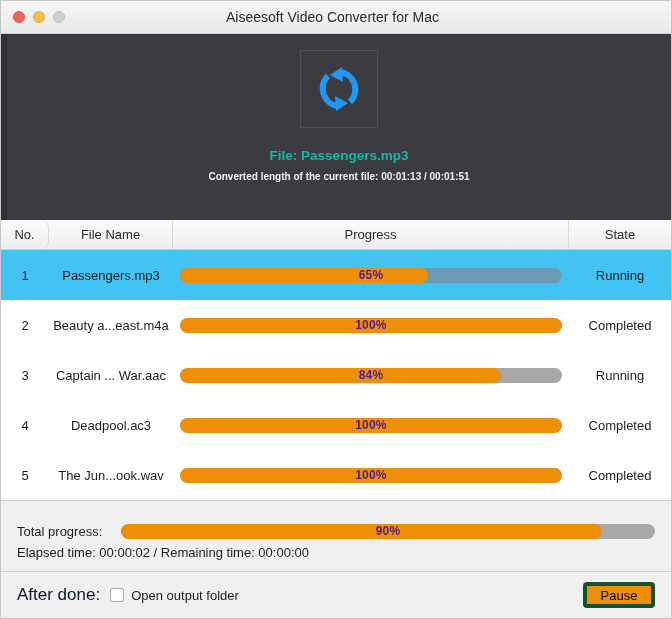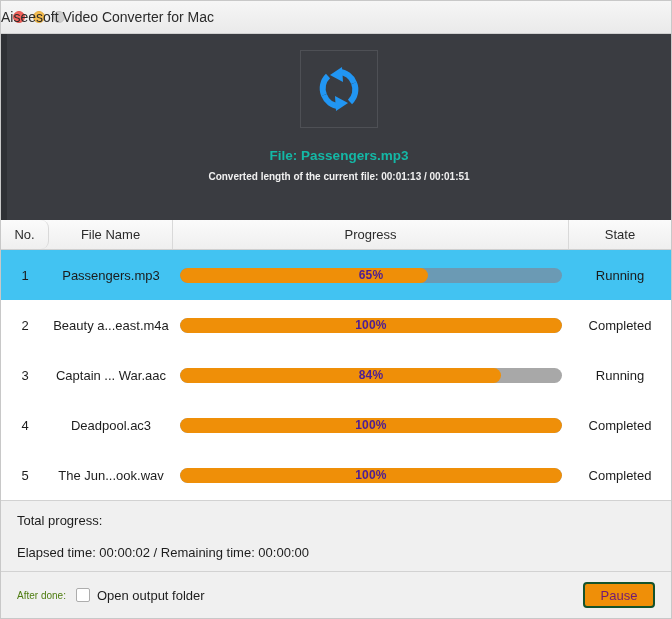--- a/index.html
+++ b/index.html
@@ -45,21 +45,21 @@
     height: 12px;
     border-radius: 50%;
     box-sizing: border-box;
   }
   .light.close  { background: #f3625c; border: 1px solid #e0534d; }
   .light.min    { background: #f5bd4f; border: 1px solid #e3ab3e; }
   .light.zoom   { background: #cfcfcf; border: 1px solid #c0c0c0; }
   .title-text {
     position: absolute;
     left: 0; right: 7px;
-    text-align: left;
+    text-align: center;
     font-size: 14px;
     color: #2b2b2b;
     pointer-events: none;
   }
 
   
   .hero {
     flex: 0 0 186px;
     background: #3a3c41;
     border-left: 6px solid #2f3135;
@@ -191,21 +191,21 @@
     background: #f0f0f0;
     border-top: 1px solid #d2d2d2;
     box-sizing: border-box;
     padding: 0 16px;
     display: flex;
     flex-direction: column;
     justify-content: center;
   }
   .total-row {
     display: flex;
-    align-items: flex-start;
+    align-items: flex-end;
     height: 26px;
   }
   .total-label {
     font-size: 13px;
     color: #1d1d1d;
     width: 104px;
     flex: 0 0 104px;
   }
   .total-bar {
     position: relative;
@@ -225,22 +225,22 @@
   .footer {
     flex: 0 0 47px;
     background: #f0f0f0;
     border-top: 1px solid #d2d2d2;
     box-sizing: border-box;
     display: flex;
     align-items: center;
     padding: 0 16px;
   }
   .after-done {
-    font-size: 10px;
-    color: #4d7c0f;
+    font-size: 17px;
+    color: #0f172a;
   }
   .checkbox {
     width: 14px;
     height: 14px;
     border: 1px solid #adadad;
     border-radius: 2px;
     background: #ffffff;
     margin: 0 7px 0 10px;
     display: inline-block;
     vertical-align: -2px;
@@ -249,22 +249,22 @@
   .chk-label {
     font-size: 13px;
     color: #1d1d1d;
   }
   .spacer { flex: 1 1 auto; }
   .btn {
     width: 72px;
     height: 26px;
     border-radius: 4px;
     background: #ef8f08;
-    border: 2px solid #14532d;
-    color: #701a75;
+    border: 4px solid #14532d;
+    color: #000000;
     font-size: 13px;
     font-family: "Liberation Sans", sans-serif;
     display: flex;
     align-items: center;
     justify-content: center;
     box-sizing: border-box;
     cursor: default;
   }
   .btn + .btn { margin-left: 15px; }
 </style>
@@ -364,20 +364,24 @@
         </div>
       </div>
       <div class="cell-state">Completed</div>
     </div>
 
   </div>
 
   <div class="total-zone">
     <div class="total-row">
       <div class="total-label">Total progress:</div>
+      <div class="total-bar">
+        <div class="bar-fill" style="width: 90%;"></div>
+        <div class="bar-label">90%</div>
+      </div>
     </div>
     <div class="elapsed">Elapsed time: 00:00:02 / Remaining time: 00:00:00</div>
   </div>
 
   <div class="footer">
     <span class="after-done">After done:</span>
     <span class="checkbox"></span>
     <span class="chk-label">Open output folder</span>
     <span class="spacer"></span>
     <div class="btn">Pause</div>

